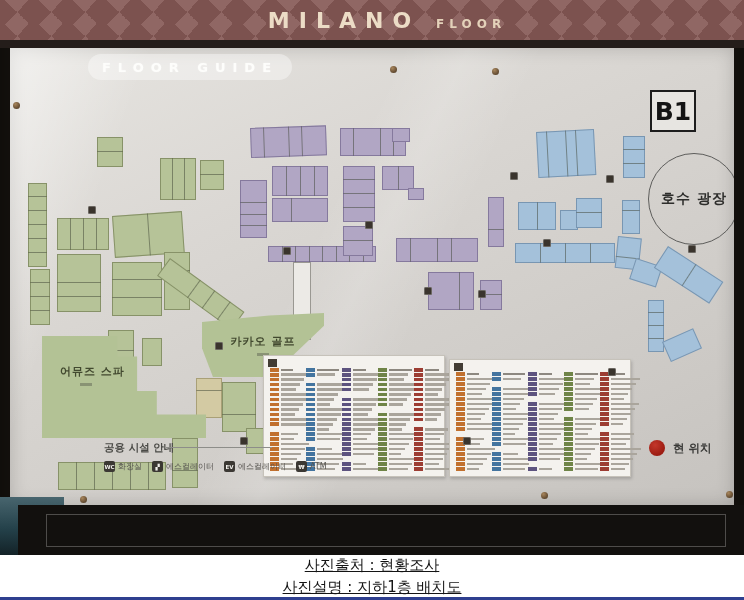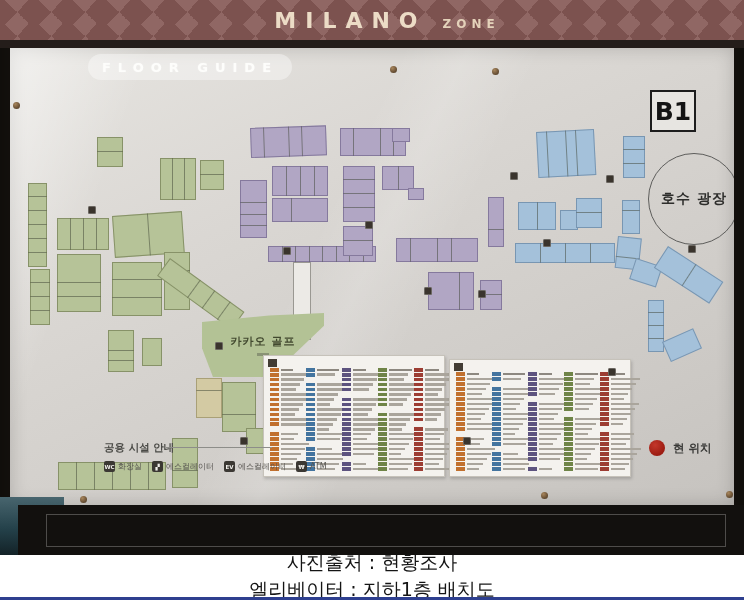--- a/index.html
+++ b/index.html
@@ -81,33 +81,33 @@
   .curdot{width:16px;height:16px;border-radius:50%;background:radial-gradient(circle at 38% 32%,#c3372a,#9c1c12 70%);}
   .curloc span{font-size:11.5px;font-weight:600;color:#3a3a38;white-space:nowrap;}
   
   .teal{position:absolute;left:0;top:497px;width:64px;height:58px;
     background:linear-gradient(180deg,#48656e,#24414a 55%,#132227);}
   .lower{position:absolute;left:18px;top:505px;width:726px;height:50px;background:#12100e;}
   .lower-frame{position:absolute;left:28px;top:9px;right:18px;bottom:8px;border:1px solid rgba(235,235,230,.28);}
   
   .caption{position:absolute;left:0;top:555px;width:744px;height:42px;background:#fff;
     display:flex;flex-direction:column;align-items:center;justify-content:center;gap:1px;}
-  .caption div{font-size:19px;color:#141414;line-height:1.35;}
+  .caption div{font-size:15px;color:#141414;line-height:1.35;text-decoration:underline;}
   .bottombar{position:absolute;left:0;top:597px;width:744px;height:3px;background:#2e3f8f;}
 </style>
 </head>
 <body>
 
 <div class="stage">
   <div class="photo">
 
     <div class="banner">
       <div class="banner-inner">
         <span class="banner-title">MILANO</span>
-        <span class="banner-sub">ZONE</span>
+        <span class="banner-sub">FLOOR</span>
       </div>
     </div>
     <div class="band"></div>
 
     <div class="board">
       <div class="pill">FLOOR GUIDE</div>
       <div class="b1badge">
         <span>B1</span>
       </div>
 
@@ -159,20 +159,24 @@
           <div class="blk b" style="left: 505px; top: 195px; width: 100px; height: 20px; background-image: repeating-linear-gradient(90deg, transparent 0px, transparent 11.7px, rgba(60, 66, 50, 0.5) 11.7px, rgba(60, 66, 50, 0.5) 12.5px);"></div>
           <div class="blk b" style="left: 626px; top: 210px; width: 28px; height: 22px; transform: rotate(18deg); transform-origin: left top;"></div>
           <div class="blk b" style="left: 658px; top: 198px; width: 66px; height: 26px; transform: rotate(33deg); transform-origin: left top; background-image: repeating-linear-gradient(90deg, transparent 0px, transparent 15.7px, rgba(60, 66, 50, 0.5) 15.7px, rgba(60, 66, 50, 0.5) 16.5px);"></div>
           <div class="blk b" style="left: 638px; top: 252px; width: 16px; height: 52px; background-image: repeating-linear-gradient(0deg, transparent 0px, transparent 12.2px, rgba(60, 66, 50, 0.5) 12.2px, rgba(60, 66, 50, 0.5) 13px);"></div>
           <div class="blk b" style="left: 652px; top: 294px; width: 34px; height: 22px; transform: rotate(-24deg); transform-origin: left top;"></div>
         </div>
       <div class="corridor"></div>
 
       <div class="area golf">
         <span class="lbl">카카오 골프</span>
+        <i class="numbar"></i>
+      </div>
+      <div class="area spa">
+        <span class="lbl">어뮤즈 스파</span>
         <i class="numbar"></i>
       </div>
 
       <div id="panelL" class="panel" style="left:253px;top:307px;width:182px;height:122px;">
           <div class="corner"></div>
           <div class="chip" style="left: 6px; top: 12px; background: rgb(193, 112, 46);"></div>
           <div class="bar hdr" style="left: 17px; top: 12.5px; width: 12px;"></div>
           <div class="chip" style="left: 6px; top: 16.9524px; background: rgb(193, 112, 46);"></div>
           <div class="bar" style="left: 17px; top: 17.4524px; width: 27px;"></div>
           <div class="chip" style="left: 6px; top: 21.9048px; background: rgb(193, 112, 46);"></div>
@@ -610,16 +614,16 @@
     </div>
 
     <div class="teal"></div>
     <div class="lower">
       <div class="lower-frame"></div>
     </div>
   </div>
 
   <div class="caption">
     <div>사진출처 : 현황조사</div>
-    <div>엘리베이터 : 지하1층 배치도</div>
+    <div>사진설명 : 지하1층 배치도</div>
   </div>
   <div class="bottombar"></div>
 </div>
 
 </body></html>

